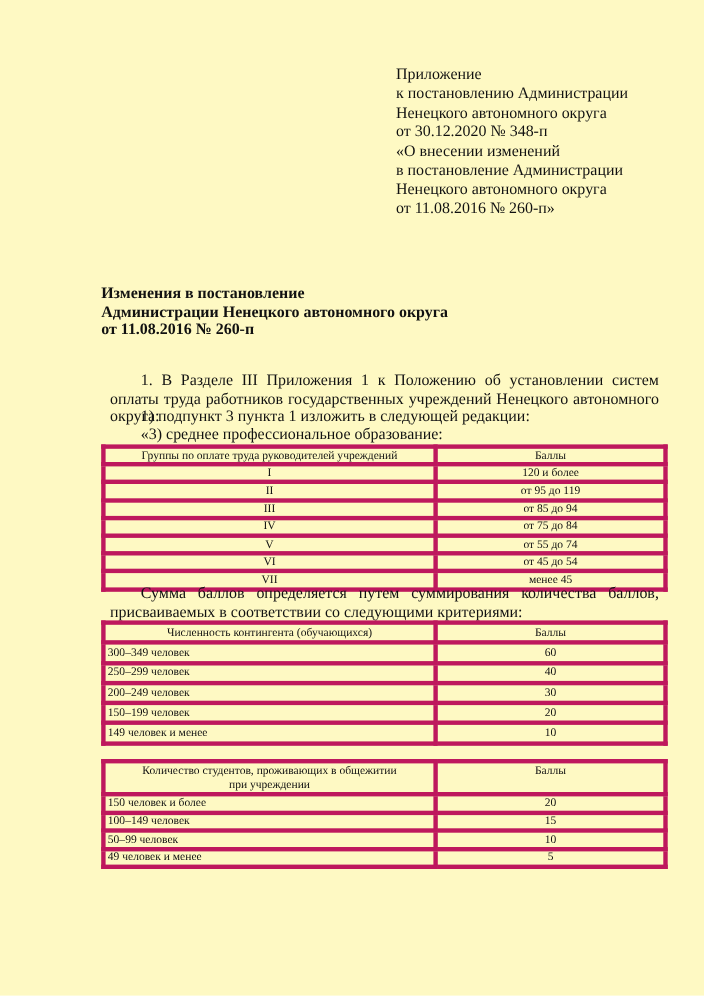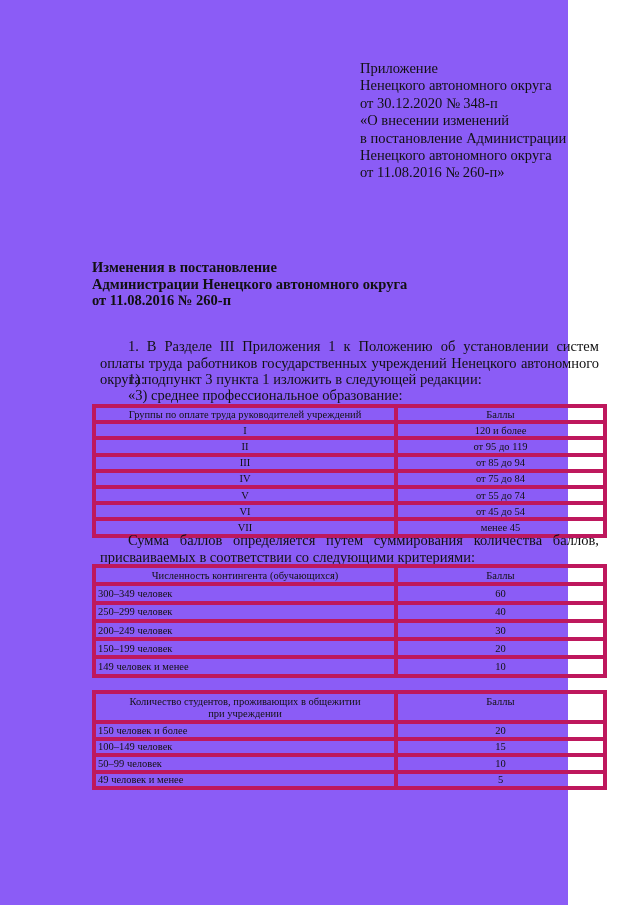--- a/index.html
+++ b/index.html
@@ -11,22 +11,22 @@
       width: 640px;
       height: 905px;
       position: relative;
       overflow: hidden;
       font-family: "Liberation Serif", "DejaVu Serif", serif;
       color: #111111;
     }
     .page {
       position: absolute;
       left: 0; top: 0;
-      width: 568px; height: 905px;
-      background: #8b5cf6;
+      width: 640px; height: 905px;
+      background: #fef9c3;
     }
     .appendix {
       position: absolute;
       left: 360px;
       top: 60px;
       width: 260px;
       font-size: 14.5px;
       line-height: 17.4px;
     }
     .appendix div { white-space: nowrap; }
@@ -86,20 +86,21 @@
     .t3 tr.hdr th { vertical-align: top; padding-top: 2px; line-height: 12px; }
     .t3 tr.row { height: 16.5px; }
   </style>
 </head>
 <body>
 
 <div class="page">
 
   <div class="appendix">
     <div>Приложение</div>
+    <div>к постановлению Администрации</div>
     <div>Ненецкого автономного округа</div>
     <div>от 30.12.2020 № 348-п</div>
     <div>«О внесении изменений</div>
     <div>в постановление Администрации</div>
     <div>Ненецкого автономного округа</div>
     <div>от 11.08.2016 № 260-п»</div>
   </div>
 
   <div class="heading">
     <div>Изменения в постановление</div>

